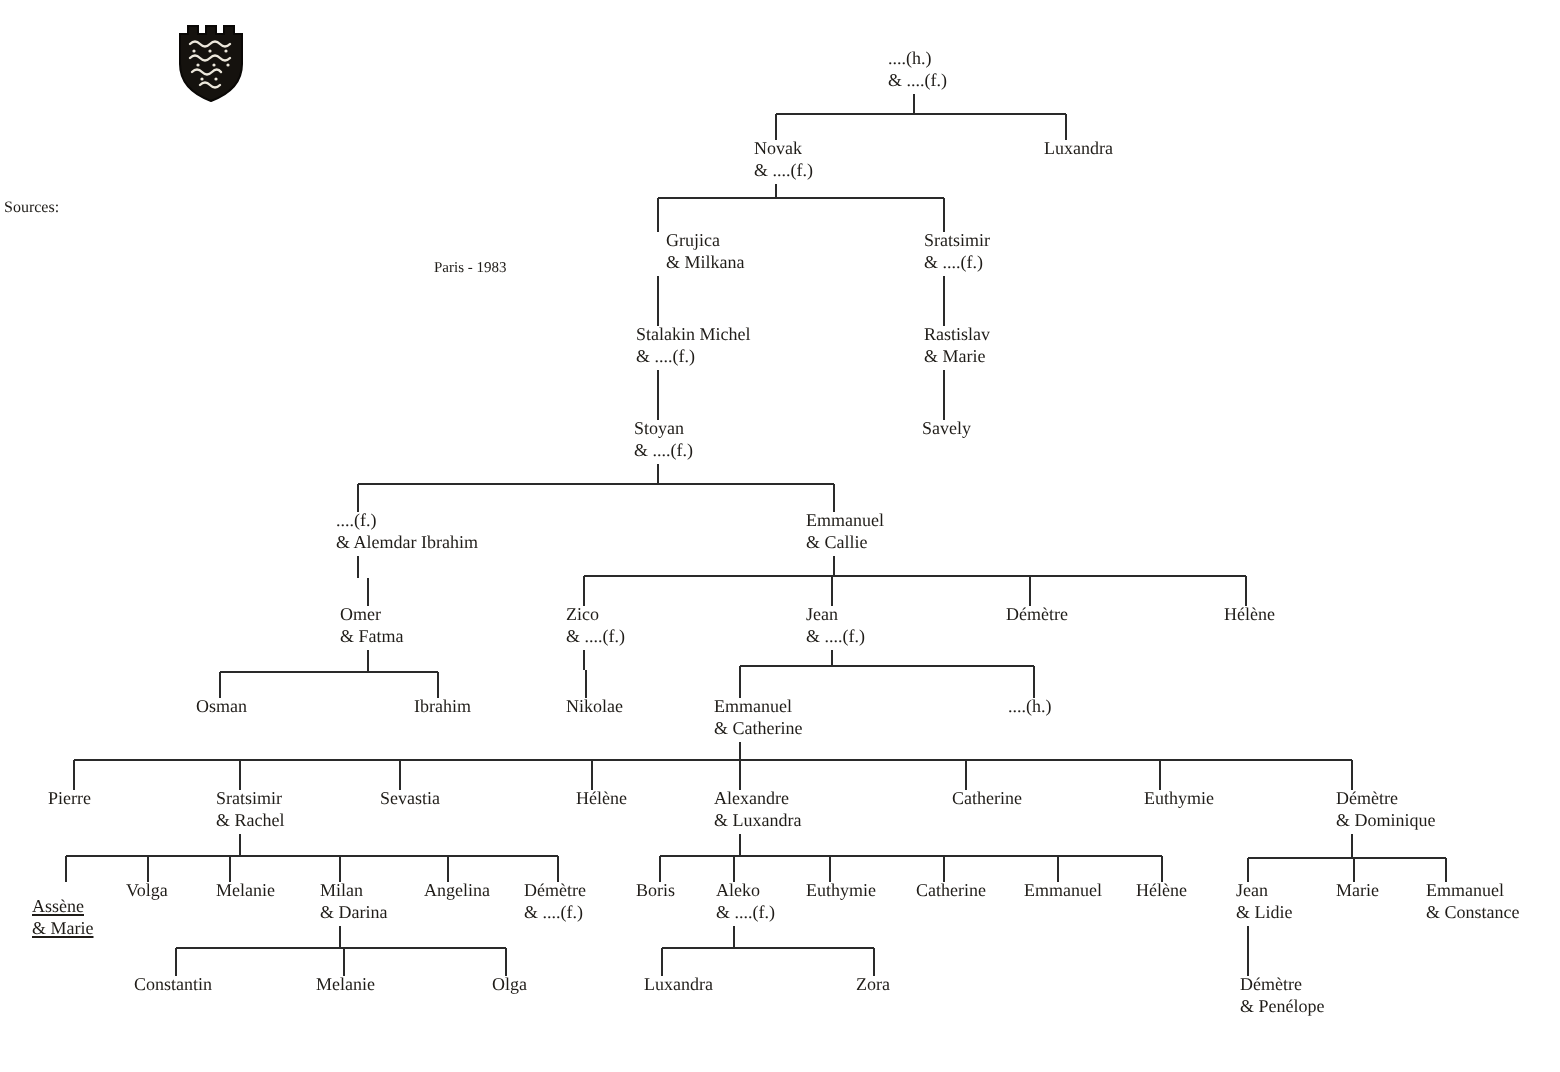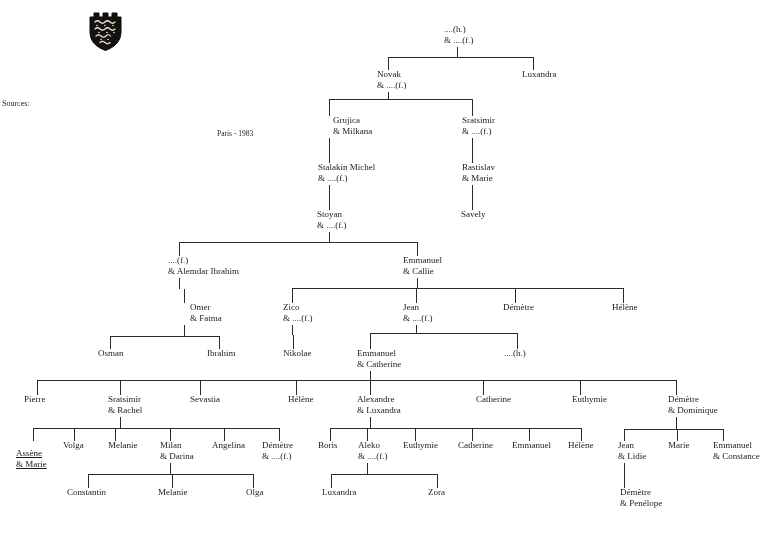--- a/index.html
+++ b/index.html
@@ -86,21 +86,21 @@
         <div>Savely</div>
       </div>
       <div class="node" style="left: 168px; top: 255px;">
         <div>....(f.)</div>
         <div>&amp; Alemdar Ibrahim</div>
       </div>
       <div class="node" style="left: 403px; top: 255px;">
         <div>Emmanuel</div>
         <div>&amp; Callie</div>
       </div>
-      <div class="node" style="left: 190px; top: 302px;">
+      <div class="node" style="left: 170px; top: 302px;">
         <div>Omer</div>
         <div>&amp; Fatma</div>
       </div>
       <div class="node" style="left: 283px; top: 302px;">
         <div>Zico</div>
         <div>&amp; ....(f.)</div>
       </div>
       <div class="node" style="left: 403px; top: 302px;">
         <div>Jean</div>
         <div>&amp; ....(f.)</div>

